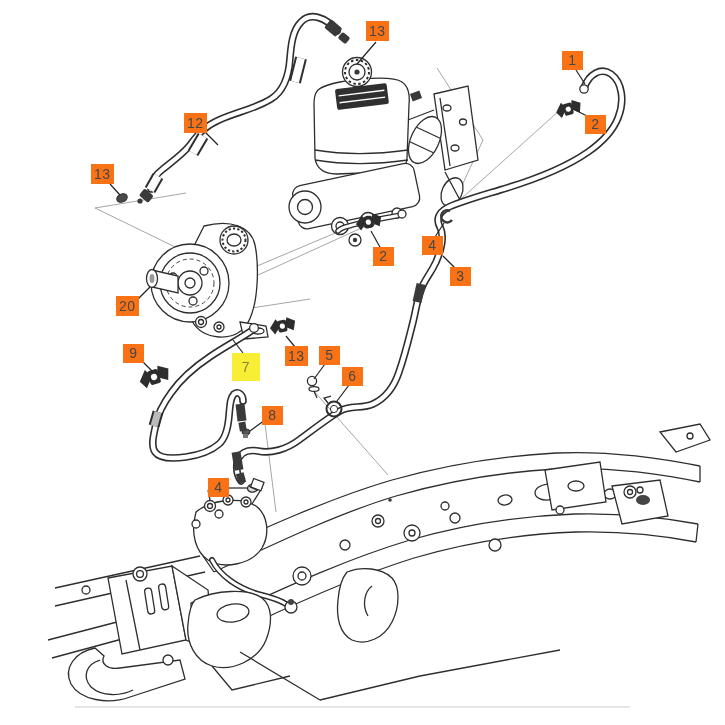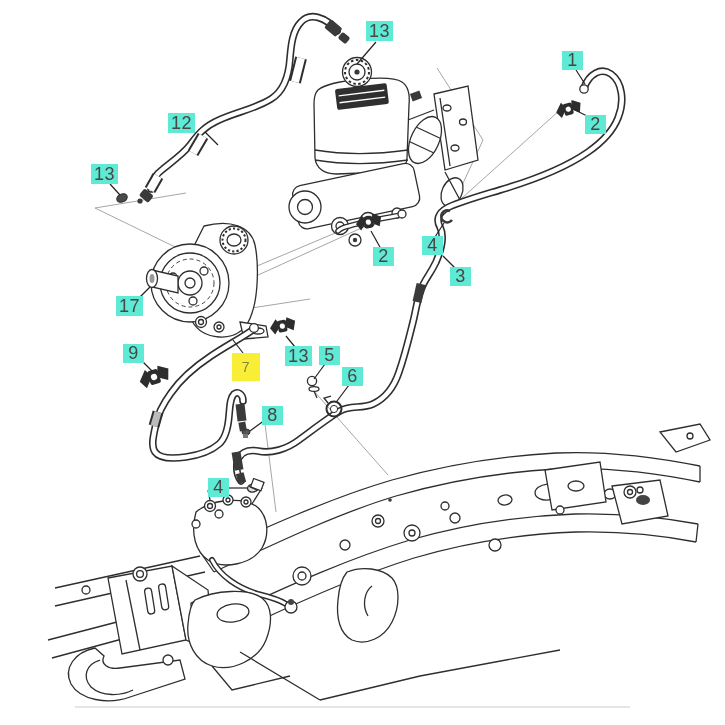--- a/index.html
+++ b/index.html
@@ -13,21 +13,21 @@
   .tubeI{stroke:#ffffff;stroke-width:3.0;fill:none;stroke-linecap:round;}
   .ferO{stroke:#2e2e2e;stroke-width:12;fill:none;stroke-linecap:butt;}
   .ferI{stroke:#ffffff;stroke-width:8;fill:none;stroke-linecap:butt;}
   .crimp{stroke:#3a3a3a;stroke-width:9;fill:none;stroke-linecap:butt;}
   .ln{stroke:#2e2e2e;stroke-width:1.3;fill:none;}
   .lnw{stroke:#2e2e2e;stroke-width:1.3;fill:#ffffff;}
   .thin{stroke:#8f8f8f;stroke-width:0.8;fill:none;}
   .leader{stroke:#222222;stroke-width:1.2;fill:none;}
   .dark{fill:#3a3a3a;stroke:none;}
   
-  .callout{position:absolute;background:#5eead4;color:#474747;font-size:18px;
+  .callout{position:absolute;background:#f97316;color:#474747;font-size:14px;
            text-align:center;line-height:19px;height:19px;min-width:15px;
            padding:0 3px;letter-spacing:0.5px;}
   .callout.wide{line-height:20px;height:20px;}
   .callout.hl{background:#f7ee35;color:#83833c;width:22px;height:28px;line-height:28px;
               font-size:14px;}
 </style>
 </head>
 <body>
 
 <div id="stage">
@@ -300,26 +300,26 @@
     <path class="leader" d="M325,364 L314,379"></path>
     <path class="leader" d="M349,385 L337,401"></path>
     <path class="leader" d="M265,420 L250,431"></path>
     <path class="leader" d="M228,488 L247,488"></path>
   </g>
 </svg>
 
 <div class="callout wide" style="left:366px;top:21px;">13</div>
 <div class="callout" style="left:562px;top:51px;">1</div>
 <div class="callout" style="left:585px;top:115px;">2</div>
-<div class="callout wide" style="left:168px;top:113px;">12</div>
+<div class="callout wide" style="left:184px;top:113px;">12</div>
 <div class="callout wide" style="left:91px;top:164px;">13</div>
 <div class="callout" style="left:373px;top:247px;">2</div>
 <div class="callout" style="left:422px;top:236px;">4</div>
 <div class="callout" style="left:450px;top:267px;">3</div>
-<div class="callout wide" style="left:116px;top:296px;">17</div>
+<div class="callout wide" style="left:116px;top:296px;">20</div>
 <div class="callout" style="left:123px;top:344px;">9</div>
 <div class="callout hl" style="left:232px;top:353px;">7</div>
 <div class="callout wide" style="left:285px;top:346px;">13</div>
 <div class="callout" style="left:319px;top:346px;">5</div>
 <div class="callout" style="left:342px;top:367px;">6</div>
 <div class="callout" style="left:262px;top:406px;">8</div>
 <div class="callout" style="left:208px;top:478px;">4</div>
 
 </div>
 

